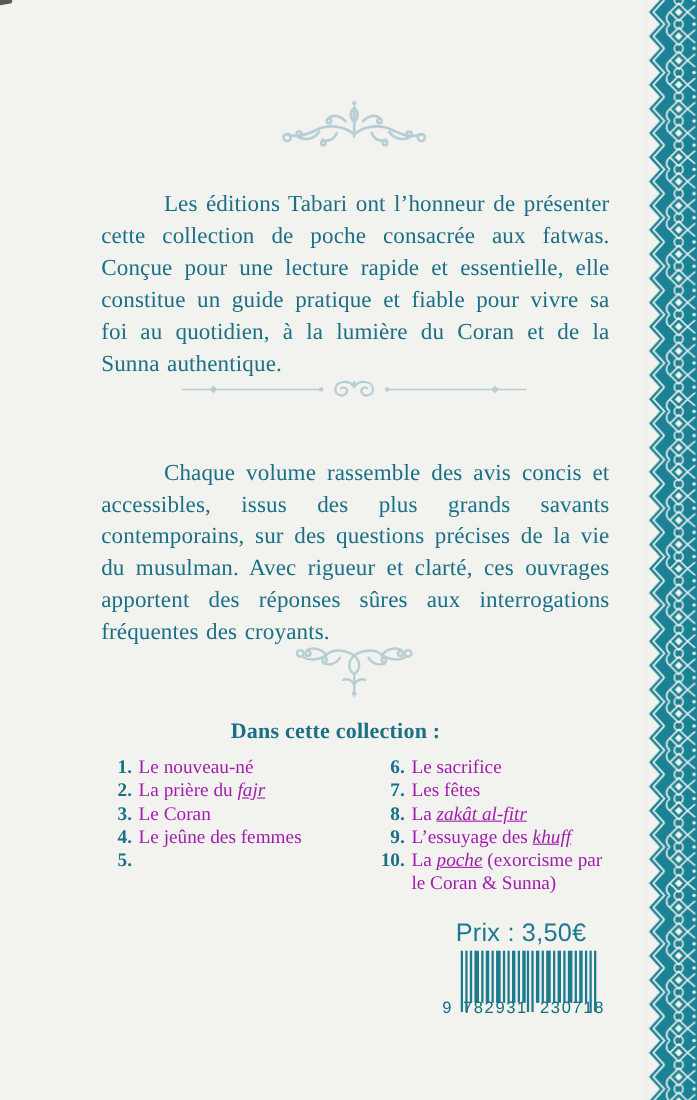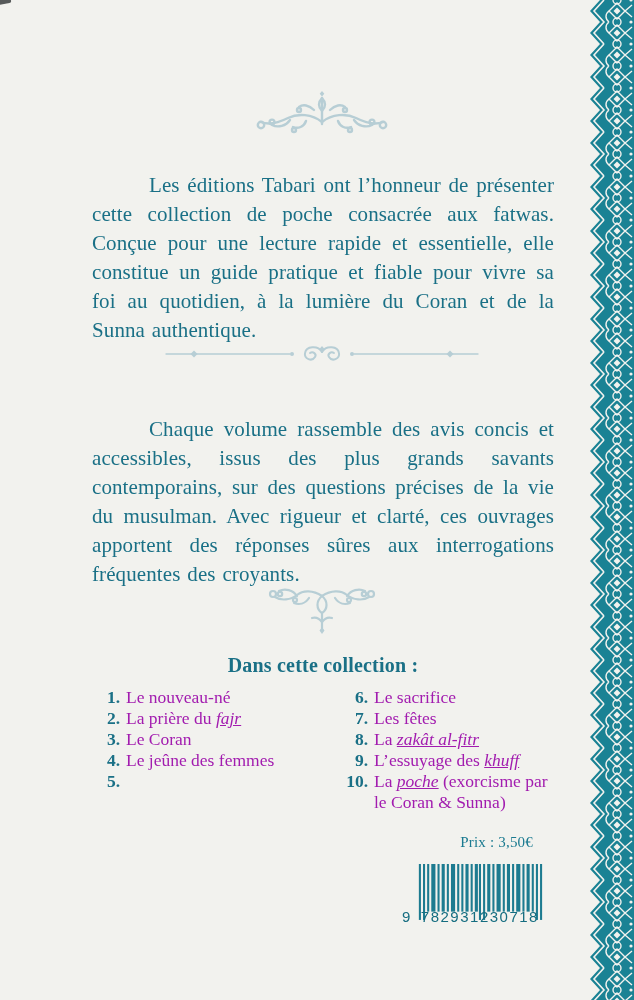--- a/index.html
+++ b/index.html
@@ -23,53 +23,53 @@
   .para {
     position:absolute; left:92px; width:462px;
     color:#1a7086;
     font-size:21px; line-height:29px;
     text-align:justify; text-indent:57px;
     letter-spacing:.1px; word-spacing:1.5px;
   }
   .para1 { top:150px; }
   .para2 { top:394px; }
   .heading {
-    position:absolute; left:92px; top:654px; width:462px;
+    position:absolute; left:74px; top:654px; width:462px;
     text-align:center; font-weight:bold; font-size:20px;
     color:#1a7086; letter-spacing:.2px;
   }
   .list {
     position:absolute; left:96px; top:687px;
     display:flex; font-size:17.5px; line-height:21px;
   }
   .col-left { width:212px; margin-right:36px; }
   .col-right { width:220px; }
   .li { display:flex; align-items:flex-start; }
   .num {
     flex:0 0 24px; text-align:right; padding-right:6px;
     font-weight:bold; color:#1a7086;
   }
   .txt { flex:1; color:#a21caf; }
   .txt em { font-style:italic;text-decoration:underline; }
   .price {
     position:absolute; left:403px; top:834px; width:130px;
     text-align:right;
-    font-family:Liberation Serif, serif;
-    font-size:15px; color:#1a7a90; letter-spacing:.2px;
+    font-family:Liberation Sans, sans-serif;
+    font-size:23px; color:#1a7a90; letter-spacing:.2px;
   }
   .barcode { position:absolute; left:417px; top:864px; width:128px; height:76px; }
   .barcode svg { display:block; }
   .digits {
     position:absolute; left:-15px; top:44px;
     display:flex; white-space:nowrap;
     font-family:"Liberation Sans", sans-serif;
     font-size:15px; color:#156d80; letter-spacing:1.5px;
   }
   .digits .g0 { margin-right:9px; }
-  .digits .g1 { }
+  .digits .g1 { margin-right:11px; }
 </style>
 </head>
 <body>
 
 <div class="cover">
 
   <div class="speck"></div>
 
   <svg class="strip" width="46" height="1000" viewBox="0 0 46 1000">
     <defs>

